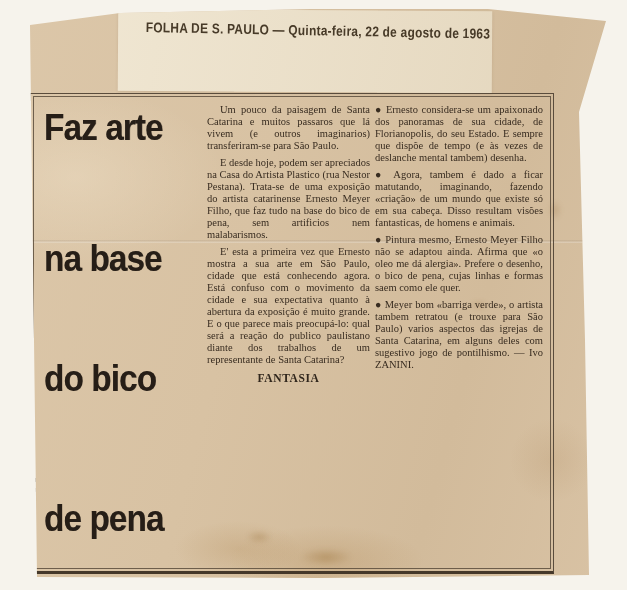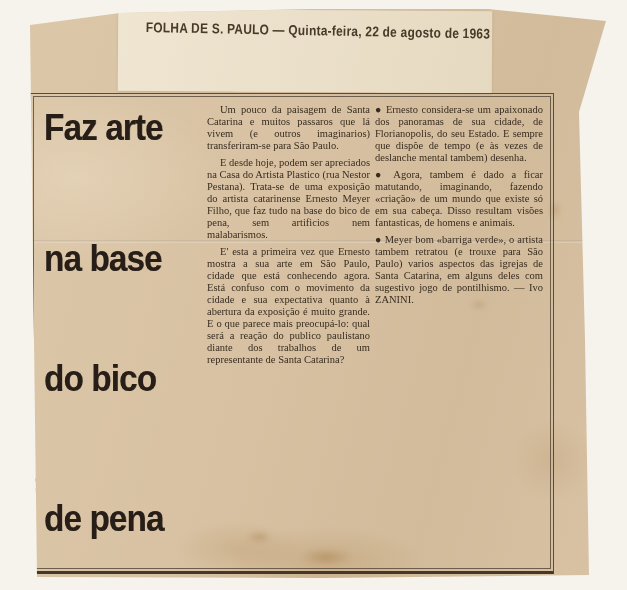--- a/index.html
+++ b/index.html
@@ -82,22 +82,24 @@
 
       <div class="hl l1">Faz arte</div>
       <div class="hl l2">na base</div>
       <div class="hl l3">do bico</div>
       <div class="hl l4">de pena</div>
 
       <div class="col col-middle">
         <p class="indent">Um pouco da paisagem de Santa Catarina e muitos passaros que lá vivem (e outros imaginarios) transferiram-se para São Paulo.</p>
         <p class="indent">E desde hoje, podem ser apreciados na Casa do Artista Plastico (rua Nestor Pestana). Trata-se de uma exposição do artista catarinense Ernesto Meyer Filho, que faz tudo na base do bico de pena, sem artificios nem malabarismos.</p>
         <p class="indent">E' esta a primeira vez que Ernesto mostra a sua arte em São Paulo, cidade que está conhecendo agora. Está confuso com o movimento da cidade e sua expectativa quanto à abertura da exposição é muito grande. E o que parece mais preocupá-lo: qual será a reação do publico paulistano diante dos trabalhos de um representante de Santa Catarina?</p>
+        <div class="subhead">FANTASIA</div>
       </div>
 
       <div class="col col-right">
         <p>● Ernesto considera-se um apaixonado dos panoramas de sua cidade, de Florianopolis, do seu Estado. E sempre que dispõe de tempo (e às vezes de deslanche mental tambem) desenha.</p>
         <p>● Agora, tambem é dado a ficar matutando, imaginando, fazendo «criação» de um mundo que existe só em sua cabeça. Disso resultam visões fantasticas, de homens e animais.</p>
+        <p>● Pintura mesmo, Ernesto Meyer Filho não se adaptou ainda. Afirma que «o oleo me dá alergia». Prefere o desenho, o bico de pena, cujas linhas e formas saem como ele quer.</p>
         <p>● Meyer bom «barriga verde», o artista tambem retratou (e trouxe para São Paulo) varios aspectos das igrejas de Santa Catarina, em alguns deles com sugestivo jogo de pontilhismo. — Ivo ZANINI.</p>
       </div>
     </div>
   </div>
 </div>
 
 </body></html>

